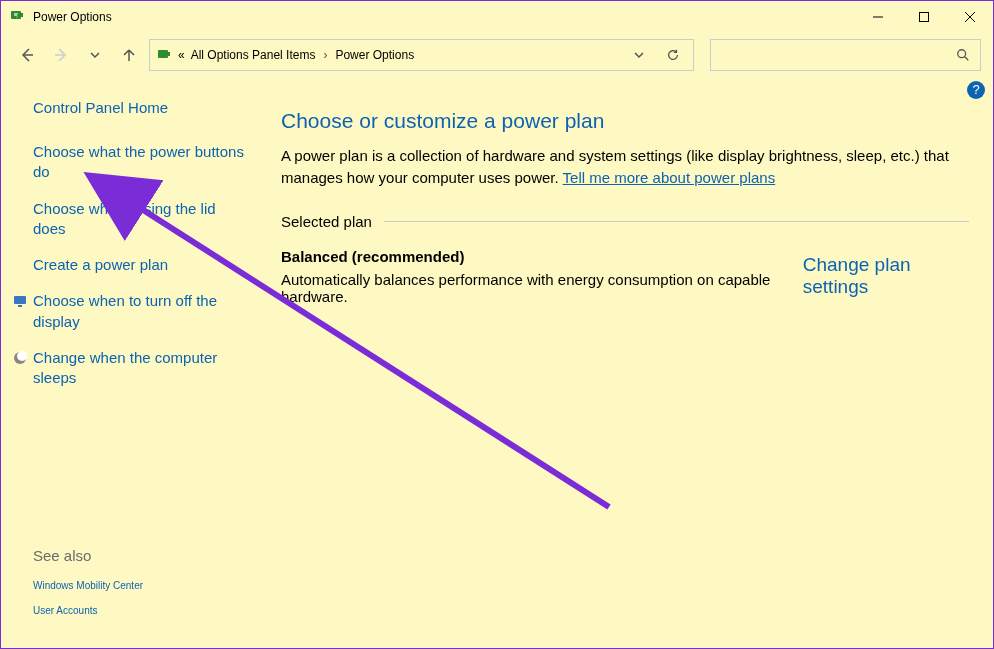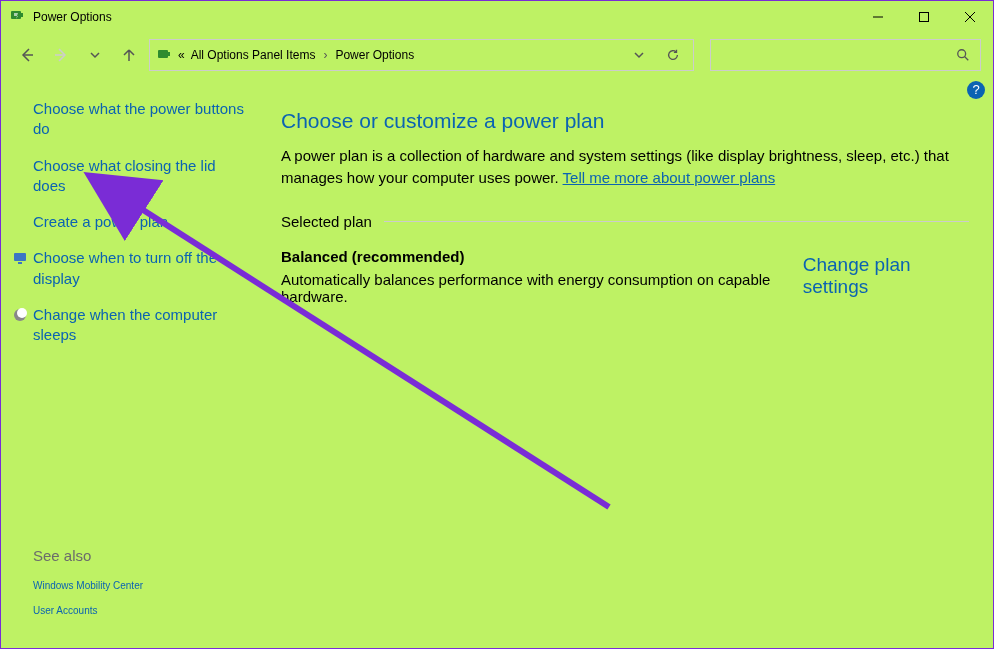--- a/index.html
+++ b/index.html
@@ -1,17 +1,17 @@
 <!DOCTYPE html>
 <html><head>
 <meta charset="utf-8">
 <style>
   * { box-sizing: border-box; margin: 0; padding: 0; font-family: "Segoe UI", Tahoma, sans-serif; }
   html, body { width: 994px; height: 649px; overflow: hidden; background: #fff; }
-  .window { width: 994px; height: 649px; border: 1px solid #7a2cd6; position: relative; background: #bef264; }
+  .window { width: 994px; height: 649px; border: 1px solid #7a2cd6; position: relative; background: #fef9c3; }
 
   
   .titlebar { height: 32px; display: flex; align-items: center; justify-content: space-between; padding-left: 8px; }
   .titlebar-left { display: flex; align-items: center; gap: 8px; }
   .titlebar-title { font-size: 12px; color: #000; }
   .titlebar-controls { display: flex; height: 32px; }
   .titlebar-btn { width: 46px; display: flex; align-items: center; justify-content: center; cursor: pointer; }
   .battery-icon svg { width: 16px; height: 16px; }
 
   
@@ -146,20 +146,21 @@
       <svg width="14" height="14" viewBox="0 0 16 16">
           <circle cx="6.5" cy="6.5" r="4.5" fill="none" stroke="#555" stroke-width="1.5"></circle>
           <line x1="10" y1="10" x2="14" y2="14" stroke="#555" stroke-width="1.5"></line>
         </svg>
     </div>
   </div>
 
   <div class="body">
 
     <div class="sidebar">
+      <div class="cp-home">Control Panel Home</div>
 
       <div class="side-links">
         <div class="side-link">
           <span>Choose what the power buttons do</span>
         </div>
         <div class="side-link">
           <span>Choose what closing the lid does</span>
         </div>
         <div class="side-link">
           <span>Create a power plan</span>

